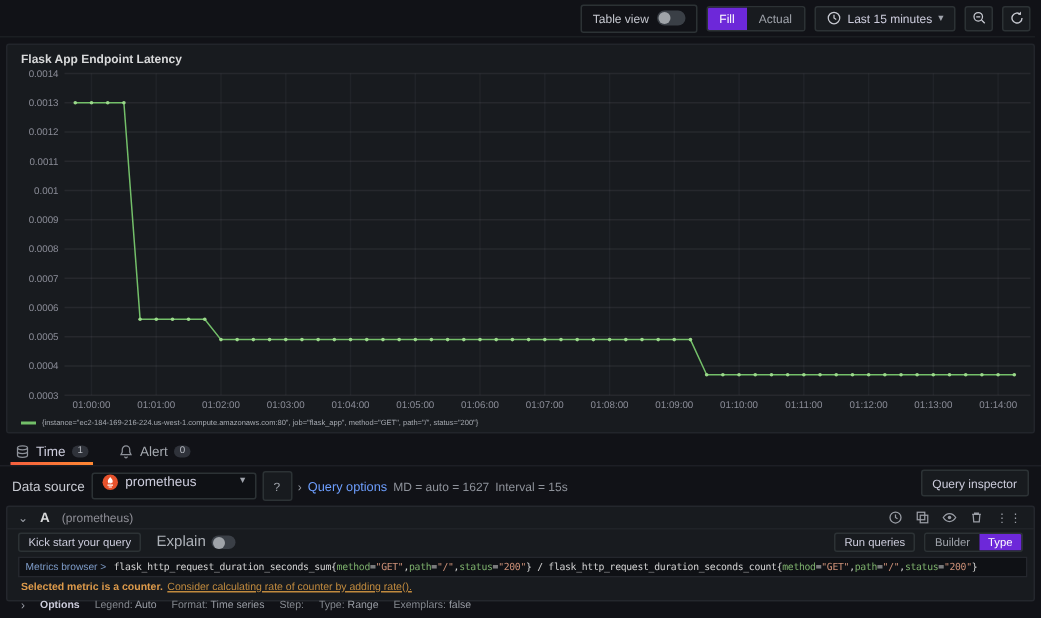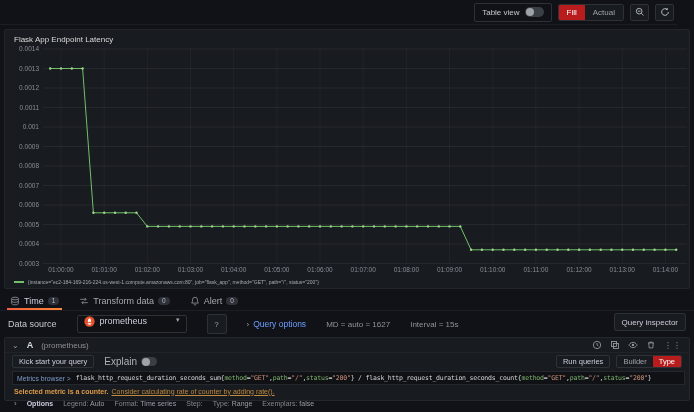--- a/index.html
+++ b/index.html
@@ -1,55 +1,55 @@
 <!DOCTYPE html>
 <html><head>
 <meta charset="utf-8">
 <style>
   html,body{margin:0;padding:0}
   body{width:694px;height:412px;background:#111217;color:#ccccdc;
        font-family:"Liberation Sans",sans-serif;overflow:hidden;position:relative;font-size:9px}
-  .topbar{position:absolute;top:0;left:0;right:17px;height:25px;display:flex;align-items:center;
+  .topbar{position:absolute;top:0;left:0;right:4px;height:25px;display:flex;align-items:center;
           justify-content:flex-end;gap:6px;padding-right:3px;background:#111217;
           border-bottom:1px solid #1b1e22;box-sizing:border-box}
   .tv-group{display:flex;align-items:center;gap:5px;border:1px solid #2c3235;border-radius:2px;
             height:17px;padding:0 7px;font-size:8px;color:#c7c9d1}
   .toggle{width:19px;height:10px;border-radius:6px;background:#3a3f46;position:relative;flex:none}
   .toggle::after{content:'';position:absolute;width:8px;height:8px;border-radius:50%;
                  background:#9fa3a8;top:1px;left:1px}
   .seg-group{display:flex;align-items:stretch;border:1px solid #2c3235;border-radius:2px;
              overflow:hidden;height:17px;font-size:8px;box-sizing:border-box}
   .seg{padding:0 8px;display:flex;align-items:center;color:#9fa3ab;background:#181b1f}
-  .seg.active{background:#b91c1c;color:#fff}
+  .seg.active{background:#6d28d9;color:#fff}
   .btn{display:flex;align-items:center;gap:4px;border:1px solid #2c3235;border-radius:2px;
        background:#181b1f;color:#ccccdc;font-size:8px;padding:0 7px;height:17px;box-sizing:border-box;
        white-space:nowrap}
   .icon-btn{width:19px;justify-content:center;padding:0}
   .caret{font-size:7px;color:#9fa3ab}
   
   .panel{position:absolute;left:4px;top:29px;width:686px;height:260px;background:#181b1f;
          border:1px solid #22252b;border-radius:2px;box-sizing:border-box}
-  .panel-title{font-size:8px;font-weight:400;color:#d8d9da;padding:5px 0 0 9px;height:12px}
+  .panel-title{font-size:8px;font-weight:700;color:#d8d9da;padding:5px 0 0 9px;height:12px}
   .chart-wrap{position:absolute;left:0;top:15px;width:684px;height:232px}
   .legend-row{position:absolute;left:9px;top:249px;display:flex;align-items:center;gap:4px;
               font-size:5px;color:#a7abb2;white-space:nowrap}
   .legend-dash{width:10px;height:2px;background:#73bf69;flex:none}
   
   .tabs{position:absolute;top:292px;left:0;right:0;height:19px;display:flex;align-items:center;
         gap:20px;padding-left:10px;font-size:9px;background:#111217;
         border-bottom:1px solid rgba(204,204,220,.07);box-sizing:border-box}
   .tab{display:flex;align-items:center;gap:4px;height:100%;position:relative;color:#ccccdc}
   .tab.inactive{color:#a5a9b0}
   .tab .active-line{position:absolute;left:-3px;right:-3px;bottom:0;height:2px;
         background:linear-gradient(90deg,#f55f3e,#ff8833)}
   .badge{background:#2f323a;border-radius:7px;font-size:6.5px;padding:1px 4px;color:#b9bcc4;line-height:1}
   .ticon{width:10px;height:10px;color:#8e929a;flex:none}
   
   .ds-row{position:absolute;top:313px;left:0;right:0;height:22px;display:flex;align-items:center;
-          gap:20px;padding-left:8px;font-size:9px;box-sizing:border-box}
+          gap:4px;padding-left:8px;font-size:9px;box-sizing:border-box}
   .ds-label{color:#c7c9d1}
   .ds-picker{display:flex;align-items:flex-start;gap:5px;border:1px solid #2c3235;border-radius:2px;
              background:#0f1115;height:18px;padding:0 6px;min-width:110px;box-sizing:border-box}
   .help-btn{width:18px;height:18px;border:1px solid #2c3235;border-radius:2px;background:#181b1f;
             display:flex;align-items:center;justify-content:center;color:#9fa3ab;font-size:8px}
   .qopts-link{color:#6e9fff;display:flex;gap:4px;align-items:center;font-size:8.5px}
   .ds-meta{color:#8e929a;font-size:8px}
   .qi-btn{position:absolute;right:8px;top:0}
   
   .query-card{position:absolute;left:4px;top:337px;width:686px;height:64px;background:#181b1f;
@@ -86,20 +86,28 @@
 <body>
 
 <div class="topbar">
   <div class="tv-group">
     <span>Table view</span>
     <span class="toggle"></span>
   </div>
   <div class="seg-group">
     <span class="seg active">Fill</span>
     <span class="seg">Actual</span>
+  </div>
+  <div class="btn">
+    <svg class="qicon" viewBox="0 0 12 12" width="10" height="10">
+      <circle cx="6" cy="6" r="4.6" fill="none" stroke="#c7c9d1" stroke-width="1"></circle>
+      <path d="M6 3.4V6l1.8 1.2" fill="none" stroke="#c7c9d1" stroke-width="1"></path>
+    </svg>
+    <span>Last 15 minutes</span>
+    <span class="caret">▾</span>
   </div>
   <div class="btn icon-btn">
     <svg viewBox="0 0 12 12" width="10" height="10">
       <circle cx="5" cy="5" r="3.4" fill="none" stroke="#c7c9d1" stroke-width="1"></circle>
       <path d="M3.4 5h3.2M7.6 7.6l2.6 2.6" stroke="#c7c9d1" stroke-width="1" fill="none"></path>
     </svg>
   </div>
   <div class="btn icon-btn">
     <svg viewBox="0 0 12 12" width="10" height="10">
       <path d="M10 6a4 4 0 1 1-1.2-2.85" fill="none" stroke="#c7c9d1" stroke-width="1.1"></path>
@@ -237,27 +245,20 @@
     <svg class="ticon" viewBox="0 0 12 12">
       <ellipse cx="6" cy="3" rx="4" ry="1.6" fill="none" stroke="currentColor"></ellipse>
       <path d="M2 3v6c0 .9 1.8 1.6 4 1.6s4-.7 4-1.6V3M2 6c0 .9 1.8 1.6 4 1.6S10 6.9 10 6" fill="none" stroke="currentColor"></path>
     </svg>
     <span>Time</span>
     <span class="badge">1</span>
     <span class="active-line"></span>
   </div>
   <div class="tab inactive">
     <svg class="ticon" viewBox="0 0 12 12">
-      <path d="M1.5 4h7M6.8 2.2 8.6 4 6.8 5.8M10.5 8h-7M5.2 6.2 3.4 8l1.8 1.8" fill="none" stroke="currentColor"></path>
-    </svg>
-    <span>Transform data</span>
-    <span class="badge">0</span>
-  </div>
-  <div class="tab inactive">
-    <svg class="ticon" viewBox="0 0 12 12">
       <path d="M6 1.5a3 3 0 0 0-3 3v2L2 8.5h8L9 6.5v-2a3 3 0 0 0-3-3zM5 10a1 1 0 0 0 2 0" fill="none" stroke="currentColor"></path>
     </svg>
     <span>Alert</span>
     <span class="badge">0</span>
   </div>
 </div>
 
 <div class="ds-row">
   <span class="ds-label">Data source</span>
   <div class="ds-picker">

